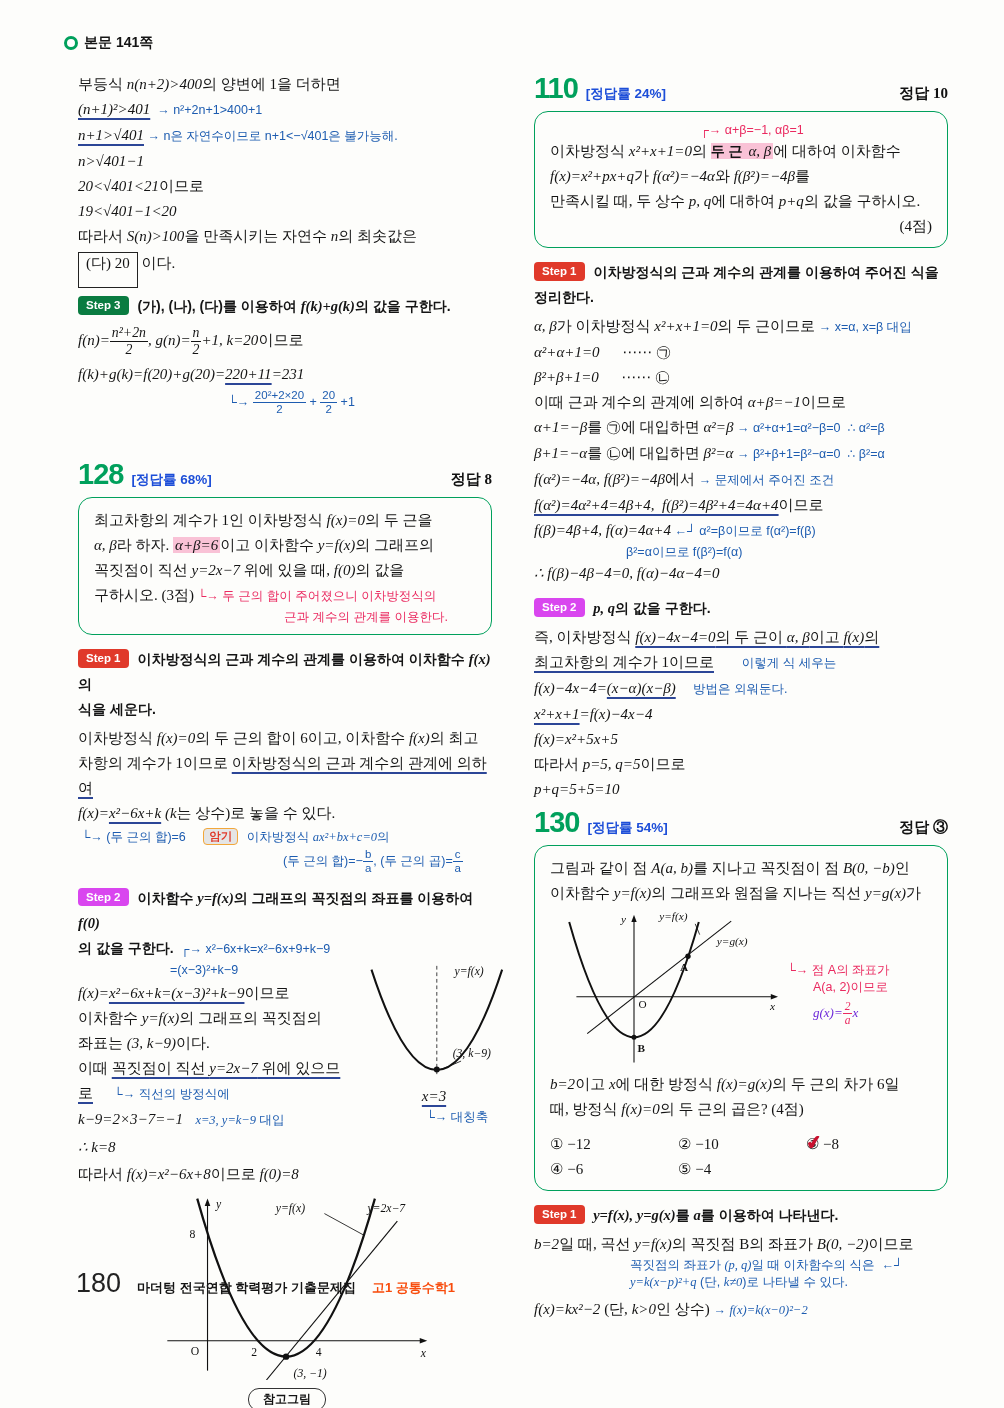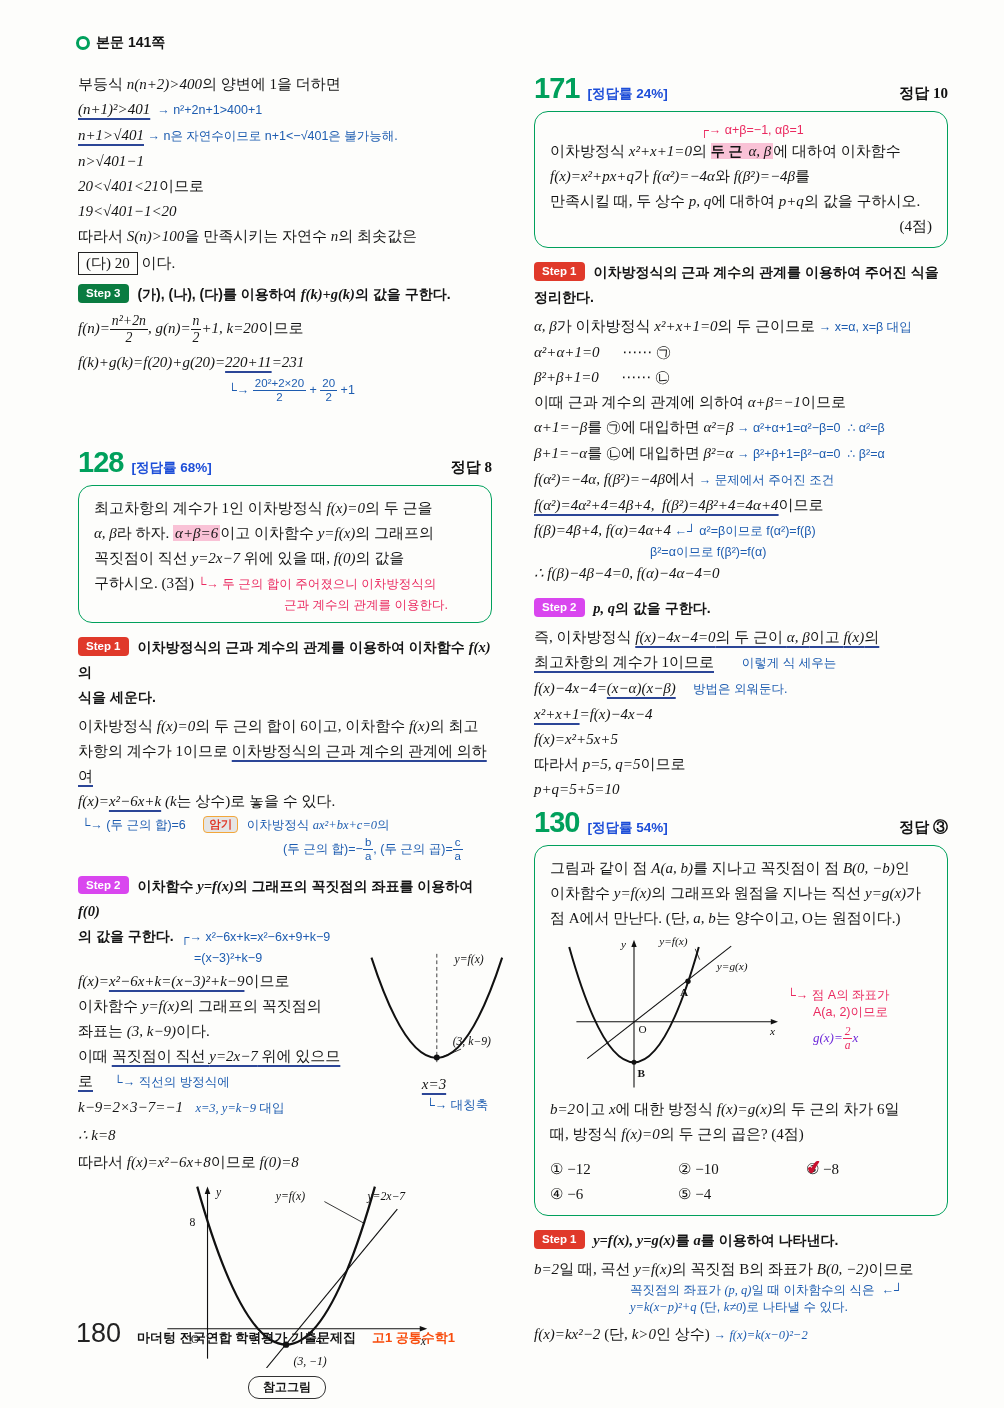--- a/index.html
+++ b/index.html
@@ -16,43 +16,43 @@
   .b  { font-family:"Liberation Sans",sans-serif; font-weight:700; font-size:14px; }
   .u  { text-decoration:underline; text-decoration-color:#2c4697; text-decoration-thickness:1.5px; text-underline-offset:4px; }
   .ub { text-decoration:underline; text-decoration-color:#2c4697; text-decoration-thickness:1.5px; text-underline-offset:4px; }
   .blue  { color:#1d5cb0; font-family:"Liberation Sans",sans-serif; font-size:12.5px; }
   .bluem { color:#1d5cb0; font-family:"Liberation Serif",serif; font-style:italic; font-size:12.5px; }
   .pinka { color:#ea2a60; font-family:"Liberation Sans",sans-serif; font-size:12.5px; }
   .pinkm { color:#6d28d9; font-family:Liberation Serif, serif; font-style:italic; font-size:13px; }
   .pinkc { color:#ea2a60; font-size:12px; }
   .hl  { background:#f9c2d6; padding:0 2px; }
   .hlb { background:#f9c2d6; font-family:"Liberation Sans",sans-serif; font-weight:700; font-size:14px; }
-  .bx  { border:1.3px solid #222; padding:0 7px 0; display:inline-block; line-height:21px; }
+  .bx  { border:1.3px solid #222; padding:0 7px 13px; display:inline-block; line-height:21px; }
   .badge { display:inline-block; color:#fff; font:700 11.5px/1 "Liberation Sans",sans-serif;
            padding:4px 8px 3px; border-radius:4px; margin-right:5px; vertical-align:2px; }
   .bg-red   { background:#e0392a; }
   .bg-navy  { background:#d946ef; }
   .bg-green { background:#0a7c41; }
   .note { background:#e5e5e5; color:#e0392a; border:1px solid #f2a73a; padding:2px 5px 1px; vertical-align:1px; }
   .frac { display:inline-flex; flex-direction:column; text-align:center; vertical-align:middle; line-height:1.15; font-size:0.92em; }
   .frac .fn { border-bottom:1px solid currentColor; padding:0 2px; }
   .frac.m, .frac.bluem, .frac.pinkc { font-style:italic; }
   .ch  { display:inline-block; width:128px; }
   .chl { display:inline-block; }
   .chk { color:#c8102e; font-family:"Liberation Sans",sans-serif; font-weight:700; font-size:19px;
          display:inline-block; margin-right:-16px; transform:rotate(-8deg); position:relative; z-index:1; }
   .i1{margin-left:26px} .i2{margin-left:96px}
-  .i3{margin-left:150px} .i4{margin-left:190px} .i45{margin-left:205px} .i5{margin-left:116px}
+  .i3{margin-left:150px} .i4{margin-left:190px} .i45{margin-left:205px} .i5{margin-left:92px}
   .r{text-align:right} .mt2{margin-top:2px} .mt4{margin-top:4px} .mt6{margin-top:6px}
   .mt8{margin-top:8px} .mt10{margin-top:10px}
   
-  .page-header { position:absolute; left:76px; top:34px; display:flex; align-items:center; gap:6px; }
+  .page-header { position:absolute; left:64px; top:34px; display:flex; align-items:center; gap:6px; }
   .hdr-icon { width:14px; height:14px; border:3.5px solid #00a05c; border-radius:50%; background:#fff; display:inline-block; }
   .hdr-text { font:700 14px "Liberation Sans",sans-serif; }
-  .page-footer { position:absolute; left:76px; top:1320px; display:flex; align-items:baseline; gap:16px; }
+  .page-footer { position:absolute; left:76px; top:1270px; display:flex; align-items:baseline; gap:16px; }
   .fpage { font:400 27px/1 "Liberation Sans",sans-serif; color:#222; }
   .ftitle { font:700 13px "Liberation Sans",sans-serif; }
   .fsubject { font:700 13px "Liberation Sans",sans-serif; color:#f84b0b; }
   
   .col-left  { position:absolute; left:78px;  top:72px; width:414px; }
   .col-right { position:absolute; left:534px; top:74px; width:414px; }
   
   .phead { display:flex; align-items:baseline; gap:8px; margin-bottom:8px; }
   .prob-gap { margin-top:44px; }
   .prob-gap2 { margin-top:6px; }
@@ -192,21 +192,21 @@
     </svg>
     <div>
       <span class="cap">참고그림</span>
     </div>
   </div>
 </div>
 
 <div class="col-right">
 
   <div class="phead">
-    <span class="pnum">171</span>
+    <span class="pnum">110</span>
     <span class="prate">[정답률 24%]</span>
     <span class="pans">정답 10</span>
   </div>
 
   <div class="qbox">
       <div class="ln i3 a"><span class="pinka">┌→ α+β=−1, αβ=1</span></div>
       <div class="ln"><span class="t">이차방정식 </span><span class="m">x²+x+1=0</span><span class="t">의 </span><span class="hlb">두 근 </span><span class="m hl">α, β</span><span class="t">에 대하여 이차함수</span></div>
       <div class="ln"><span class="m">f(x)=x²+px+q</span><span class="t">가 </span><span class="m">f(α²)=−4α</span><span class="t">와 </span><span class="m">f(β²)=−4β</span><span class="t">를</span></div>
       <div class="ln"><span class="t">만족시킬 때, 두 상수 </span><span class="m">p, q</span><span class="t">에 대하여 </span><span class="m">p+q</span><span class="t">의 값을 구하시오.</span></div>
       <div class="ln r"><span class="t">(4점)</span></div>
@@ -240,21 +240,20 @@
   <div class="phead prob-gap2">
     <span class="pnum">130</span>
     <span class="prate">[정답률 54%]</span>
     <span class="pans">정답 ③</span>
   </div>
 
   <div class="qbox">
     <div>
         <div class="ln"><span class="t">그림과 같이 점 </span><span class="m">A(a, b)</span><span class="t">를 지나고 꼭짓점이 점 </span><span class="m">B(0, −b)</span><span class="t">인</span></div>
         <div class="ln"><span class="t">이차함수 </span><span class="m">y=f(x)</span><span class="t">의 그래프와 원점을 지나는 직선 </span><span class="m">y=g(x)</span><span class="t">가</span></div>
-        <div class="ln"><span class="t">점 A에서 만난다. (단, </span><span class="m">a, b</span><span class="t">는 양수이고, O는 원점이다.)</span></div>
       </div>
     <div class="graphrow">
       <svg width="225" height="160" viewBox="0 0 250 175" style="flex-shrink:0">
         <line x1="80" y1="168" x2="80" y2="8" stroke="#111" stroke-width="1.2"></line>
         <polygon points="80,4 77,12 83,12" fill="#111"></polygon>
         <line x1="16" y1="95" x2="236" y2="95" stroke="#111" stroke-width="1.2"></line>
         <polygon points="240,95 232,92 232,98" fill="#111"></polygon>
         <path d="M8,12 Q80,268 152,12" fill="none" stroke="#111" stroke-width="2.2"></path>
         <line x1="28" y1="136" x2="188" y2="11" stroke="#111" stroke-width="1.2"></line>
         <circle cx="140" cy="50" r="3" fill="#111"></circle>

